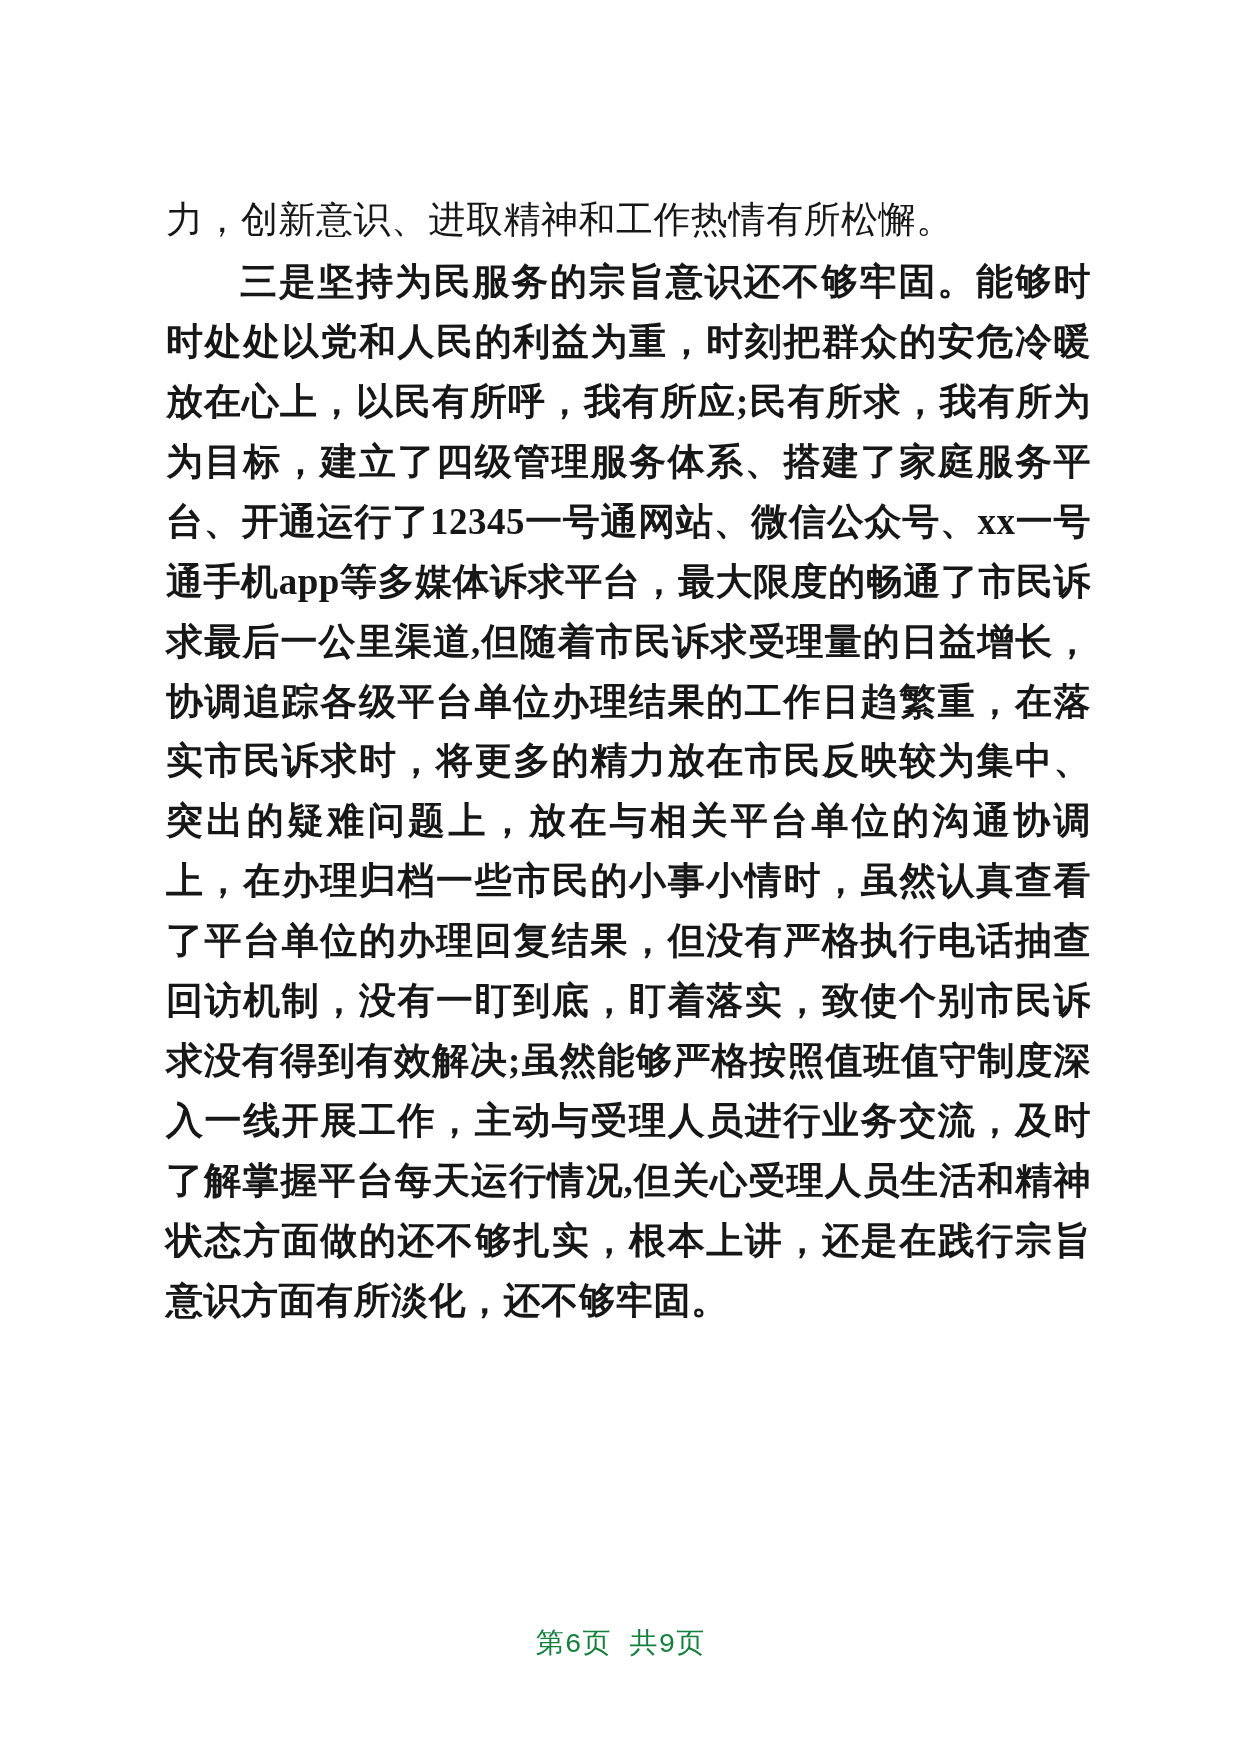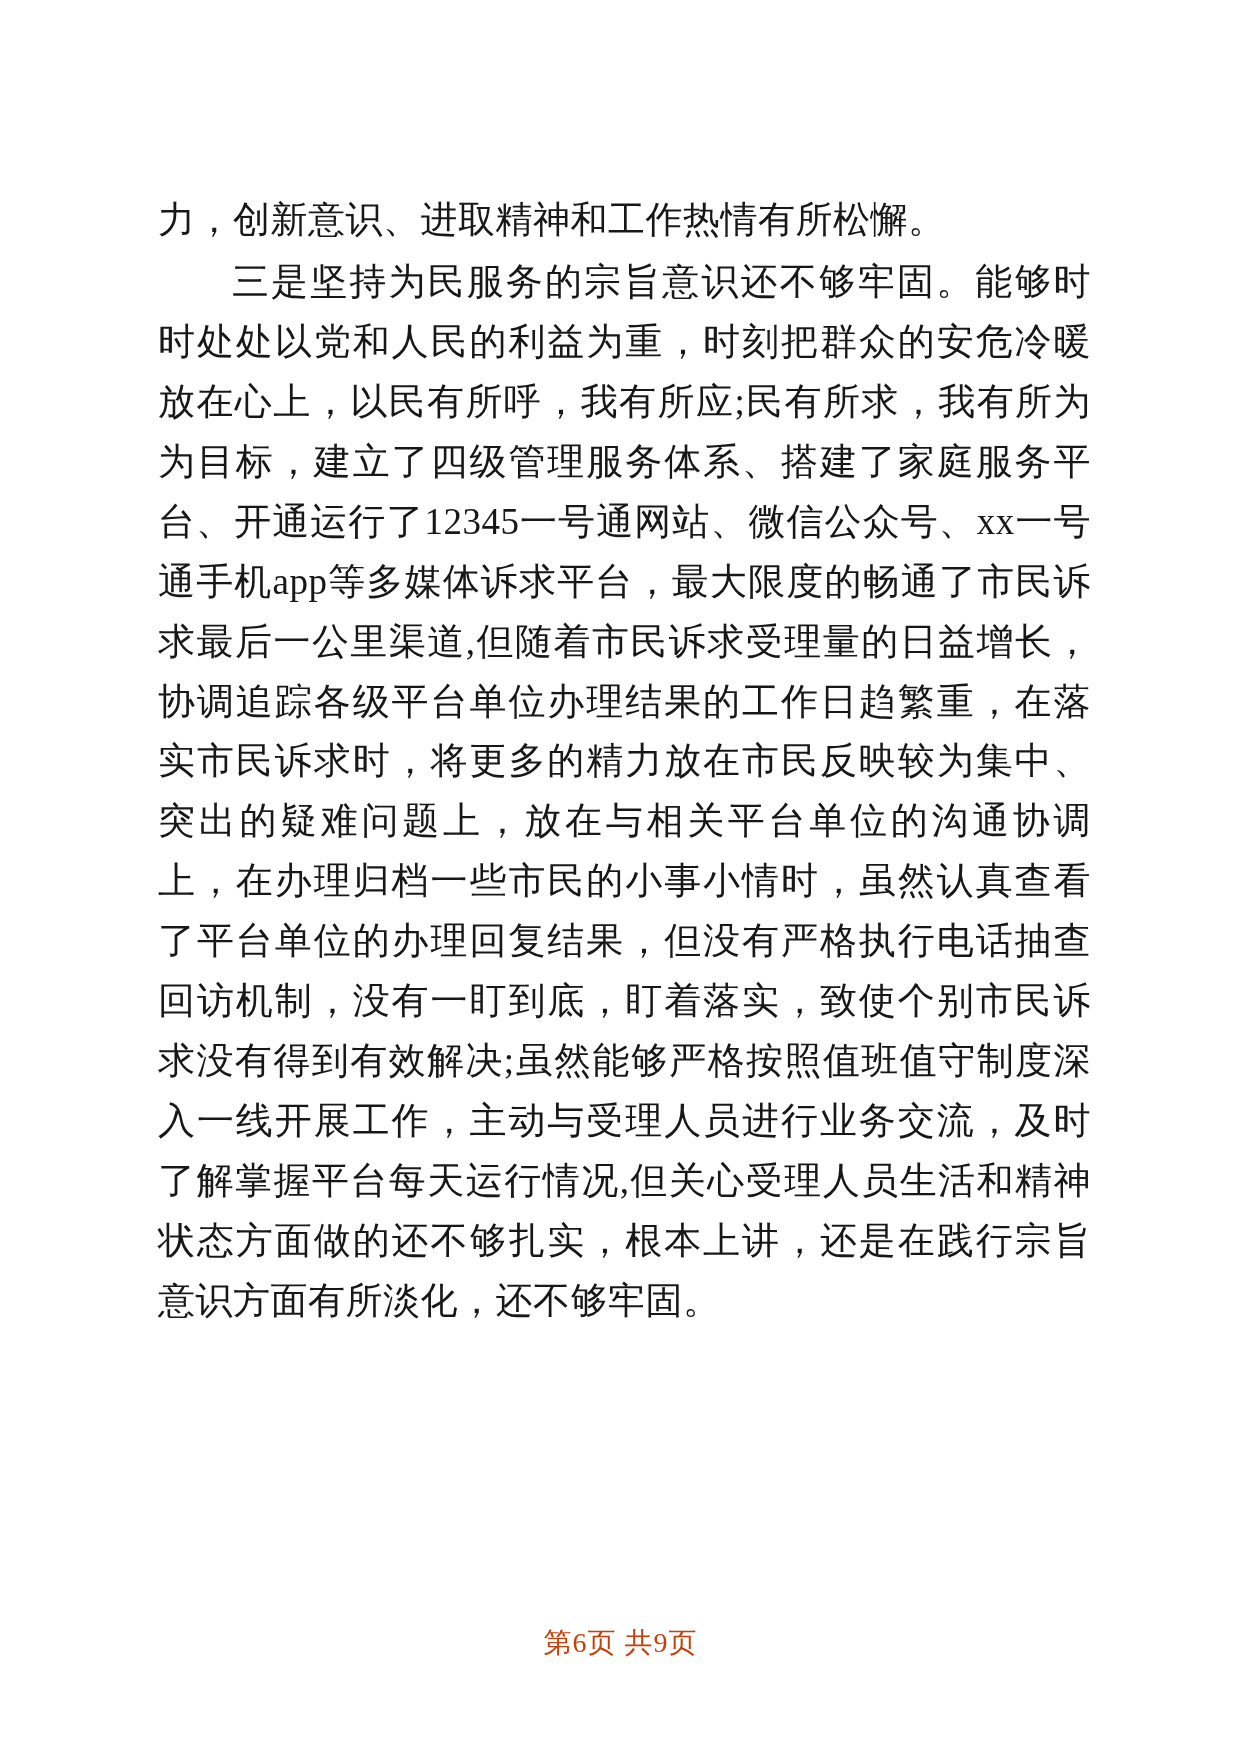--- a/index.html
+++ b/index.html
@@ -25,38 +25,39 @@
   }
   .doc-body {
     font-size: 37px;
     line-height: 1.62;
     text-align: justify;
     text-justify: inter-ideograph;
     letter-spacing: 0.5px;
     color: #171717;
   }
   .para {
-    margin: 0 0 0 8px;
+    margin: 0 0 0 16px;
   }
   .para + .para {
     margin-top: 2px;
   }
   .indent {
     text-indent: 2em;
+    font-weight: bold;
   }
   .footer {
     position: absolute;
     left: 0;
     right: 0;
     bottom: 92px;
     text-align: center;
     font-size: 28px;
-    color: #c2410c;
+    color: #15803d;
     letter-spacing: 1px;
-    font-family: Liberation Serif, serif;
+    font-family: Liberation Mono, monospace;
   }
 </style>
 </head>
 <body>
 
 <div class="page">
 
   <div class="doc-body">
 
     <p class="para">力，创新意识、进取精神和工作热情有所松懈。</p>

